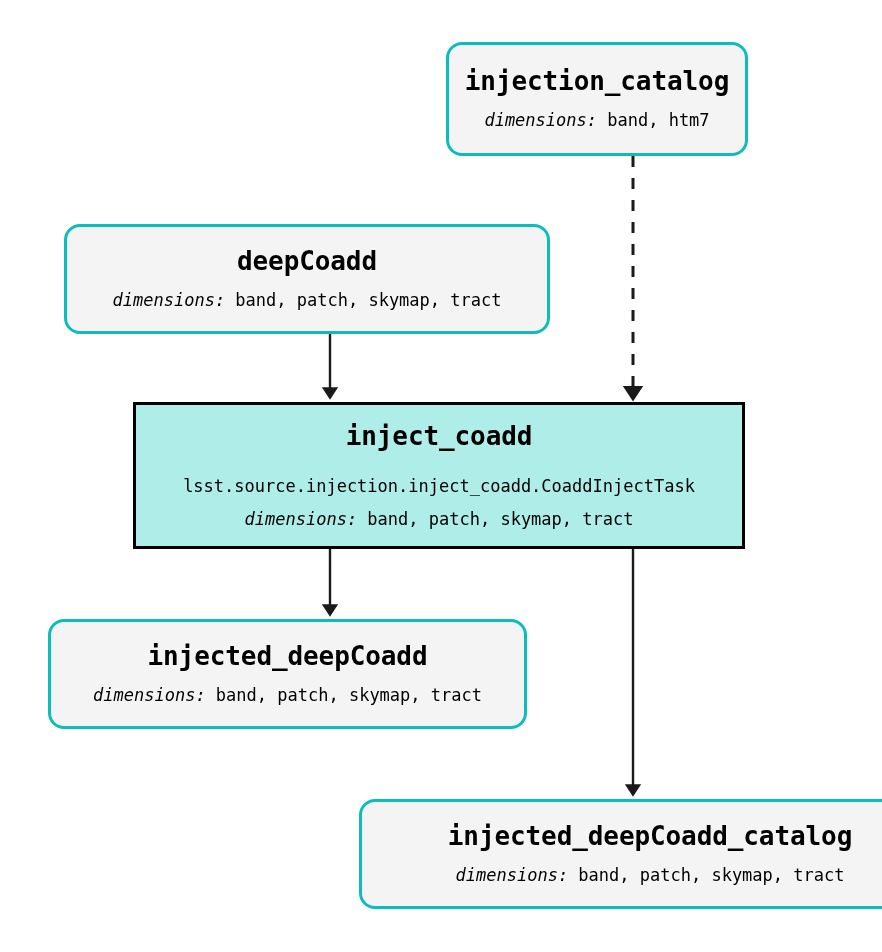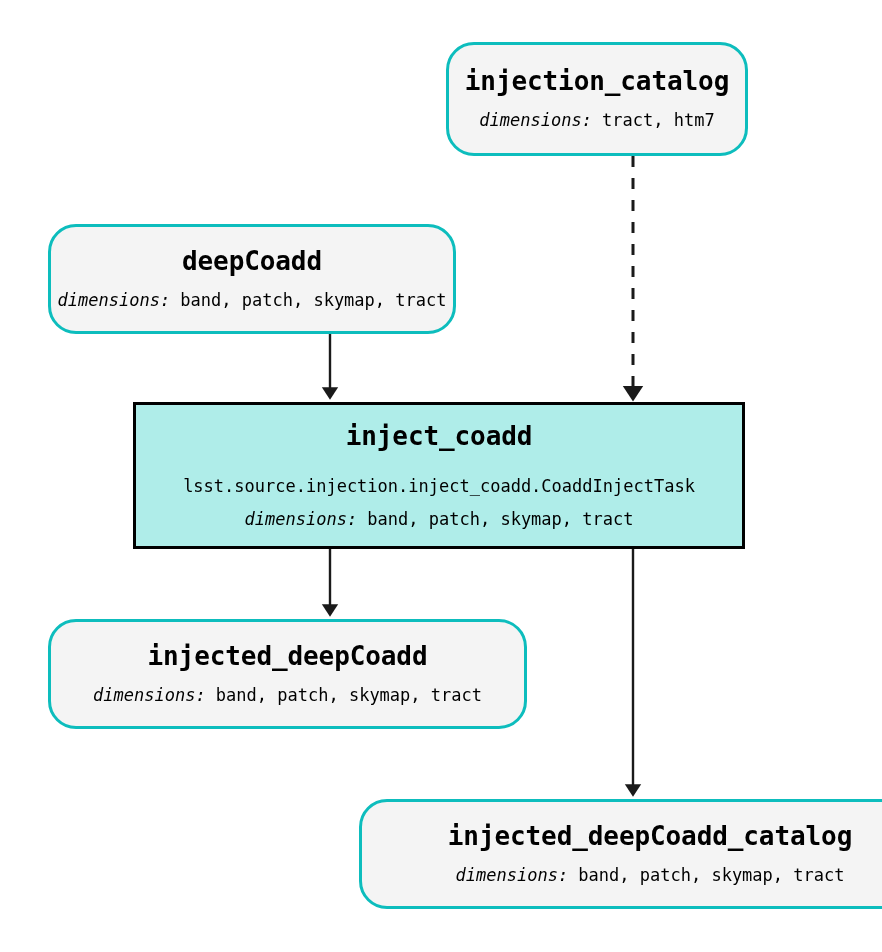--- a/index.html
+++ b/index.html
@@ -29,21 +29,21 @@
     box-sizing: border-box;
     display: flex;
     flex-direction: column;
     align-items: center;
     justify-content: center;
     text-align: center;
   }
   .node.dataset {
     background: #f4f4f4;
     border: 3px solid #0DBDBD;
-    border-radius: 28px;
+    border-radius: 16px;
   }
   .node.task {
     background: #AFEDE9;
     border: 3px solid #000000;
     border-radius: 0px;
   }
   .node-title {
     font-family: "DejaVu Sans Mono", monospace;
     font-weight: bold;
     font-size: 26px;
@@ -92,24 +92,24 @@
 
     <line x1="330" y1="334" x2="330" y2="392" stroke="#1a1a1a" stroke-width="2.4" marker-end="url(#arrowhead)"></line>
 
     <line x1="330" y1="549" x2="330" y2="609" stroke="#1a1a1a" stroke-width="2.4" marker-end="url(#arrowhead)"></line>
 
     <line x1="633" y1="549" x2="633" y2="789" stroke="#1a1a1a" stroke-width="2.4" marker-end="url(#arrowhead)"></line>
   </svg>
 
   <div class="node dataset" style="left:446px; top:42px; width:302px; height:114px;">
     <div class="node-title">injection_catalog</div>
-    <div class="node-dims"><span class="dims-label">dimensions:</span><span> tract, htm7</span></div>
+    <div class="node-dims"><span class="dims-label">dimensions:</span><span> band, htm7</span></div>
   </div>
 
-  <div class="node dataset" style="left:48px; top:224px; width:408px; height:110px;">
+  <div class="node dataset" style="left:64px; top:224px; width:486px; height:110px;">
     <div class="node-title">deepCoadd</div>
     <div class="node-dims"><span class="dims-label">dimensions:</span><span> band, patch, skymap, tract</span></div>
   </div>
 
   <div class="node task" style="left:133px; top:402px; width:612px; height:147px;align-items:center;">
     <div class="node-title">inject_coadd</div>
     <div class="node-class">lsst.source.injection.inject_coadd.CoaddInjectTask</div>
     <div class="node-dims"><span class="dims-label">dimensions:</span><span> band, patch, skymap, tract</span></div>
   </div>
 

